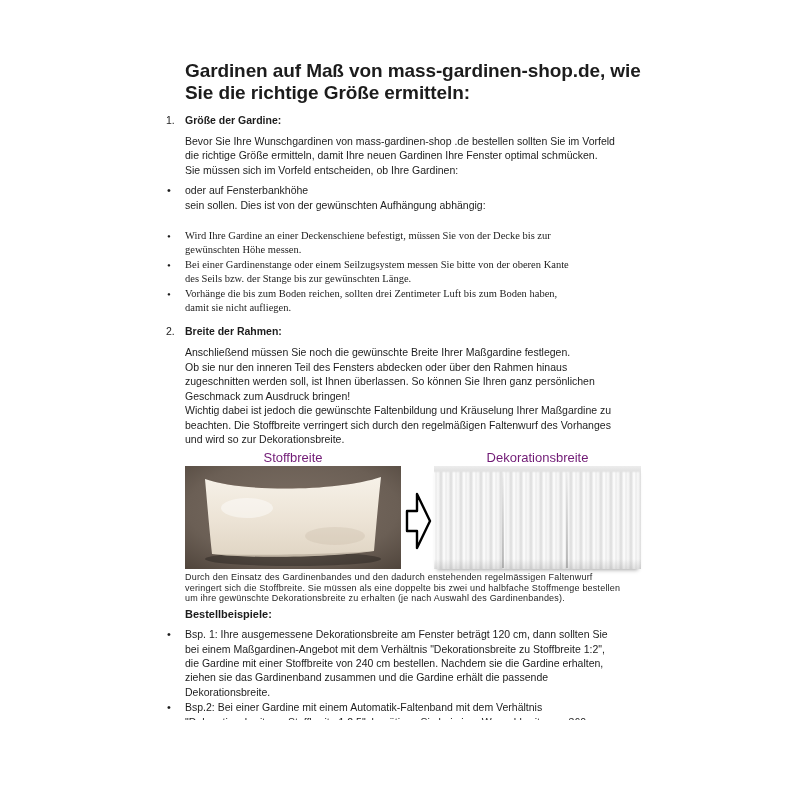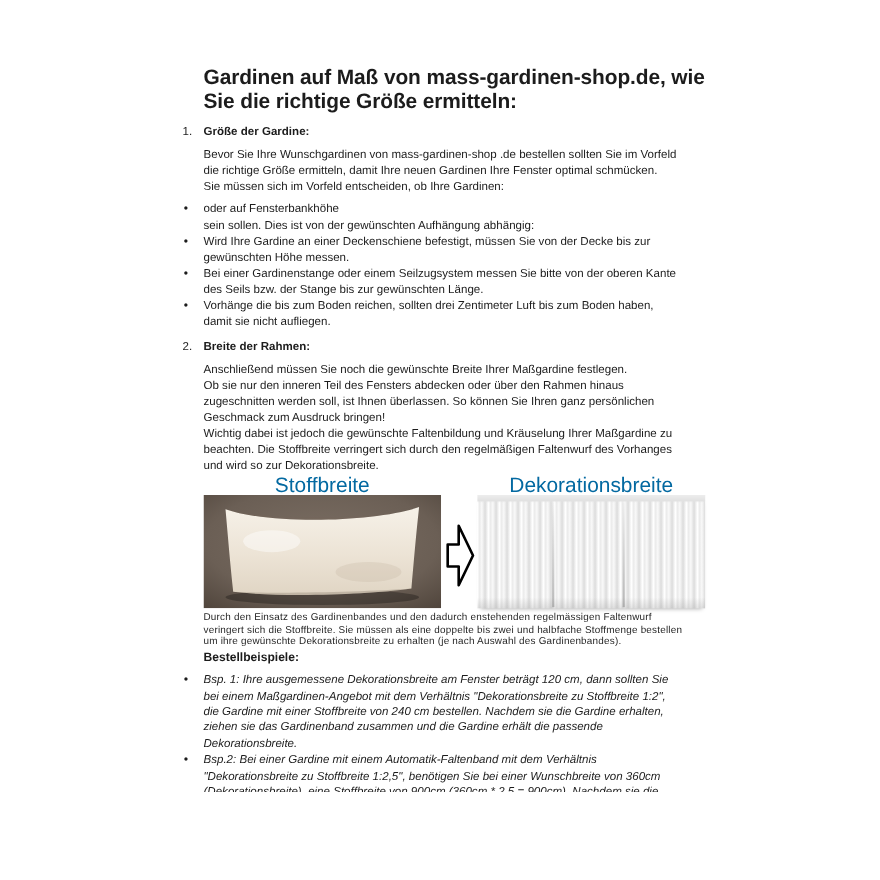--- a/index.html
+++ b/index.html
@@ -59,33 +59,33 @@
     font-size: 10.5px;
     line-height: 14.4px;
   }
   ul.bullets li::before {
     content: "\2022";
     position: absolute;
     left: -18px;
     top: 0;
     font-size: 11px;
   }
-  ul.bullets.group { margin-top: 1px; }
+  ul.bullets.group { margin-top: 17px; font-family: Liberation Serif, serif; }
 
   .figure-row {
     display: flex;
     align-items: flex-start;
     margin: 4px 0 0 0;
   }
   .fig-label {
     text-align: center;
-    font-size: 19px;
+    font-size: 13px;
     line-height: 15px;
     margin-bottom: 1px;
-    color: #0369a1;
+    color: #701a75;
   }
   .fig.left  { width: 216px; }
   .fig.right { width: 207px; }
   .photo {
     width: 216px;
     height: 103px;
     display: block;
   }
   .arrow-wrap {
     width: 33px;
@@ -123,21 +123,21 @@
     color: #262626;
   }
 
   .bold-head {
     margin: 4px 0 0 0;
     font-size: 11px;
     line-height: 14px;
     font-weight: bold;
   }
 
-  ul.bullets.examples { margin-top: 6px; font-style: italic; }
+  ul.bullets.examples { margin-top: 6px; }
   ul.bullets.examples li { margin-bottom: 1px; }
 </style>
 </head>
 <body>
 
 <div class="page">
   <div class="content">
 
     <h1 class="title">Gardinen auf Maß von mass-gardinen-shop.de, wie
 Sie die richtige Größe ermitteln:</h1>

